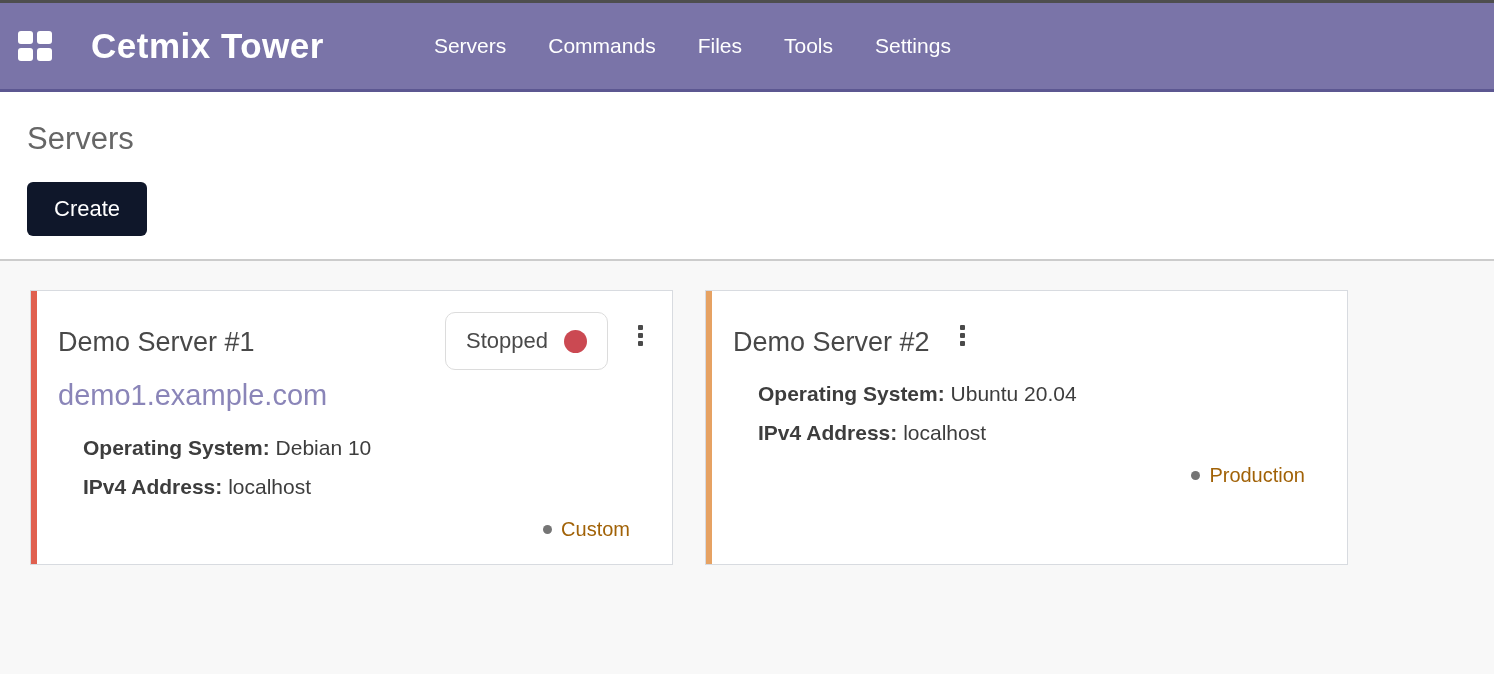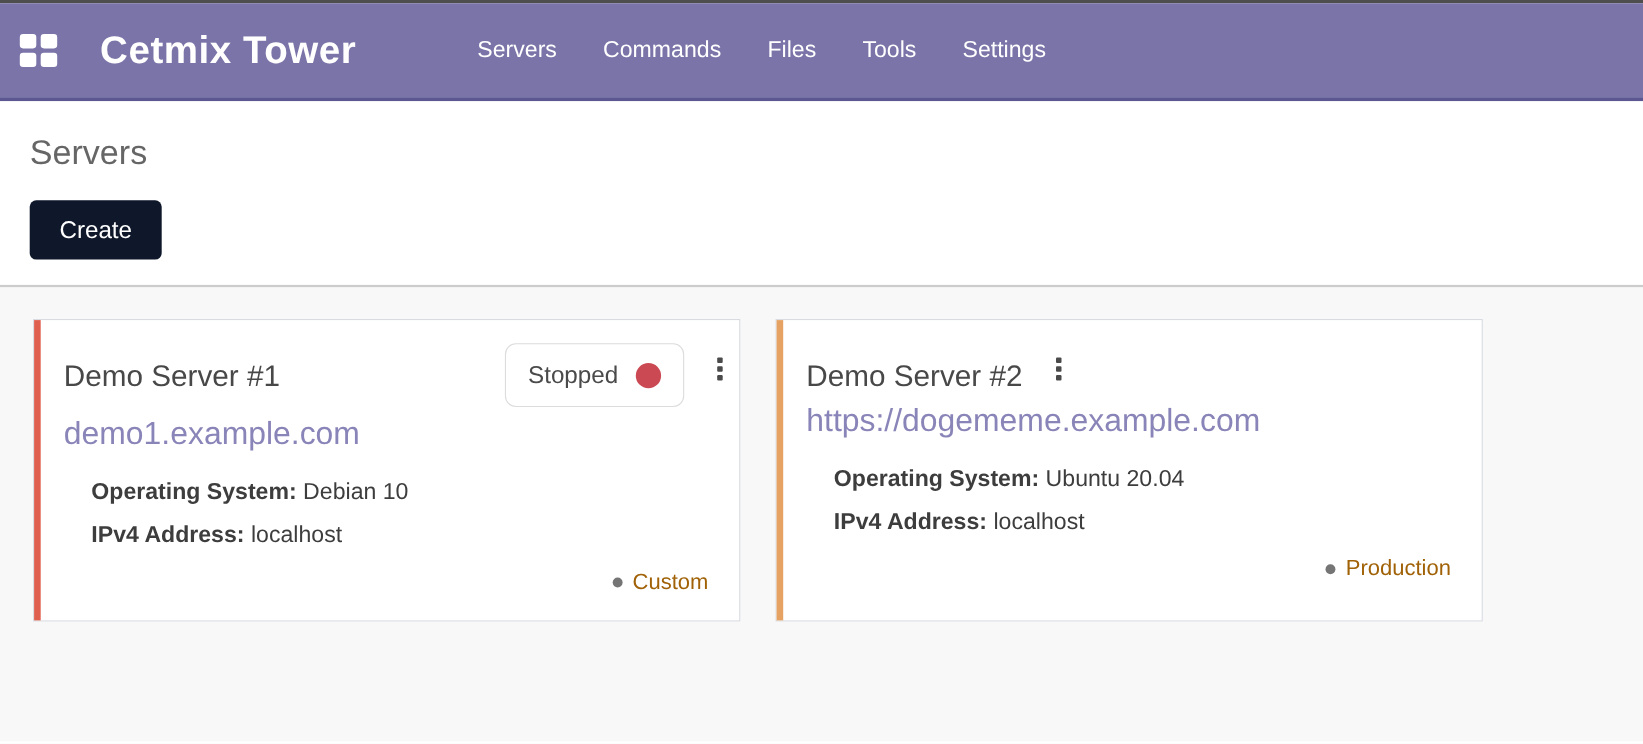--- a/index.html
+++ b/index.html
@@ -84,21 +84,21 @@
     display: flex;
     align-items: flex-start;
     gap: 32px;
   }
   .card {
     position: relative;
     width: 643px;
     height: 275px;
     background: #ffffff;
     border: 1px solid #d8dbe0;
-    padding: 21px 12px 14px 27px;
+    padding: 21px 26px 14px 27px;
   }
   .stripe {
     position: absolute;
     left: 0; top: 0; bottom: 0;
     width: 6px;
   }
   .card-header { display: flex; align-items: flex-start; }
   .card-title {
     font-size: 27px;
     color: #484848;
@@ -216,21 +216,20 @@
   <article class="card">
     <div class="stripe" style="background: rgb(230, 162, 99);"></div>
     <div class="card-header">
       <div class="card-title">Demo Server #2</div>
       <div class="kebab">
         <span></span>
           <span></span>
           <span></span>
       </div>
     </div>
-    <a class="card-url" href="#" style="color: rgb(138, 133, 184);">https://dogememe.example.com</a>
     <ul class="card-fields">
       <li><span class="field-label">Operating System:</span> <span>Ubuntu 20.04</span></li>
       <li><span class="field-label">IPv4 Address:</span> <span>localhost</span></li>
     </ul>
     <div class="tag-row">
       <span class="tag-dot"></span>
       <span>Production</span>
     </div>
   </article>
 

